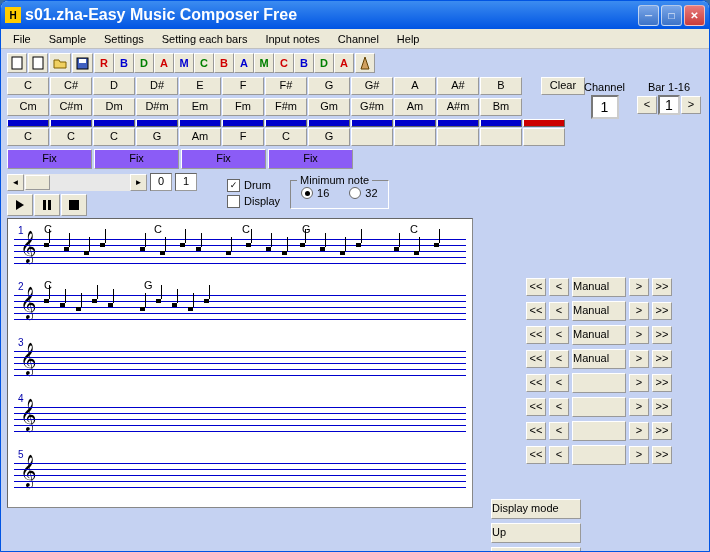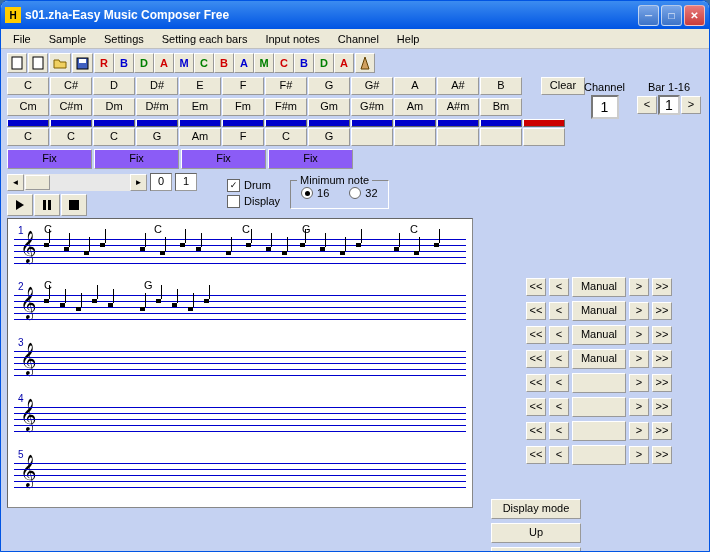--- a/index.html
+++ b/index.html
@@ -1,20 +1,20 @@
 <!DOCTYPE html>
 <html><head>
 <meta charset="utf-8">
 <style>
 * { box-sizing: border-box; margin: 0; padding: 0; font-family: "MS Sans Serif", Tahoma, sans-serif; font-size: 11px; }
 body { background: #3a6ea5; width: 710px; height: 552px; overflow: hidden; }
 .window { width: 710px; height: 552px; background: #ece9d8; border: 1px solid #0054e3; border-radius: 8px 8px 0 0; overflow: hidden; }
 .titlebar { height: 28px; background: linear-gradient(to bottom, #3c8cf0, #0054e3); display: flex; align-items: center; padding: 0 4px; }
 .titlebar-icon { width: 16px; height: 16px; margin-right: 4px; background: #ffcc00; display:flex;align-items:center;justify-content:center;color:#000;font-weight:bold;font-size:10px;}
-.titlebar-text { color: #fff; font-weight: bold; font-size: 12px; flex: 1; }
+.titlebar-text { color: #fff; font-weight: bold; font-size: 16px; flex: 1; }
 .titlebar-btns { display: flex; gap: 2px; }
 .titlebar-btn { width: 21px; height: 21px; border-radius: 3px; display:flex;align-items:center;justify-content:center;color:#fff;font-weight:bold;font-size:10px;border:1px solid rgba(255,255,255,0.6);}
 .tbtn-min,.tbtn-max{background:linear-gradient(to bottom,#7ba7e8,#3c73c8);}
 .tbtn-close{background:linear-gradient(to bottom,#e87b7b,#c83c3c);}
 .menubar { height: 20px; background: #ece9d8; display: flex; align-items: center; padding: 0 4px; gap: 2px; border-bottom: 1px solid #c0c0c0; }
 .menu-item { padding: 15px 8px; cursor: default; }
 .content { background: #c5d2f2; padding: 4px 6px; height: calc(552px - 28px - 20px); position: relative; }
 .toolbar { display: flex; gap: 1px; margin-bottom: 4px; flex-wrap: wrap; align-items:center;}
 .btn { background: #ece9d8; border: 1px solid #999; border-top-color: #fff; border-left-color: #fff; min-width: 18px; height: 20px; display: inline-flex; align-items: center; justify-content: center; padding: 0 3px; cursor: pointer; font-size: 11px; }
 .ltr-btn { font-weight: bold; min-width: 20px; }
@@ -48,21 +48,21 @@
 .staff-num{position:absolute;left:4px;top:0;color:#0000aa;font-size:10px;}
 .staff-lines{position:absolute;left:0;top:14px;right:0;}
 .staff-line{height:1px;background:#0000cc;margin-bottom:5px;}
 .clef{position:absolute;left:6px;top:8px;font-size:28px;color:#000;line-height:1;}
 .chord-label{position:absolute;top:-2px;font-size:11px;}
 .notes{position:absolute;left:30px;top:10px;right:5px;height:35px;}
 .note{position:absolute;width:5px;height:4px;background:#000;}
 .note::after{content:"";position:absolute;top:-14px;right:-1px;width:1px;height:14px;background:#000;}
 .right-panel{position:absolute;right:8px;top:228px;width:175px;}
 .manual-row{display:flex;gap:3px;margin-bottom:4px;align-items:center;}
-.manual-btn{background:#ece9d8;border:1px solid #999;border-top-color:#fff;border-left-color:#fff;min-width:54px;height:20px;text-align:center;cursor:pointer;padding-top:2px;}
+.manual-btn{background:#ece9d8;border:1px solid #999;border-top-color:#fff;border-left-color:#fff;min-width:54px;height:20px;text-align:left;cursor:pointer;padding-top:2px;}
 .top-right{position:absolute;right:8px;top:32px;display:flex;gap:12px;align-items:flex-start;}
 </style>
 </head>
 <body>
 
 <div class="window">
   <div class="titlebar">
     <div class="titlebar-icon">H</div>
     <div class="titlebar-text">s01.zha-Easy Music Composer Free</div>
     <div class="titlebar-btns">

